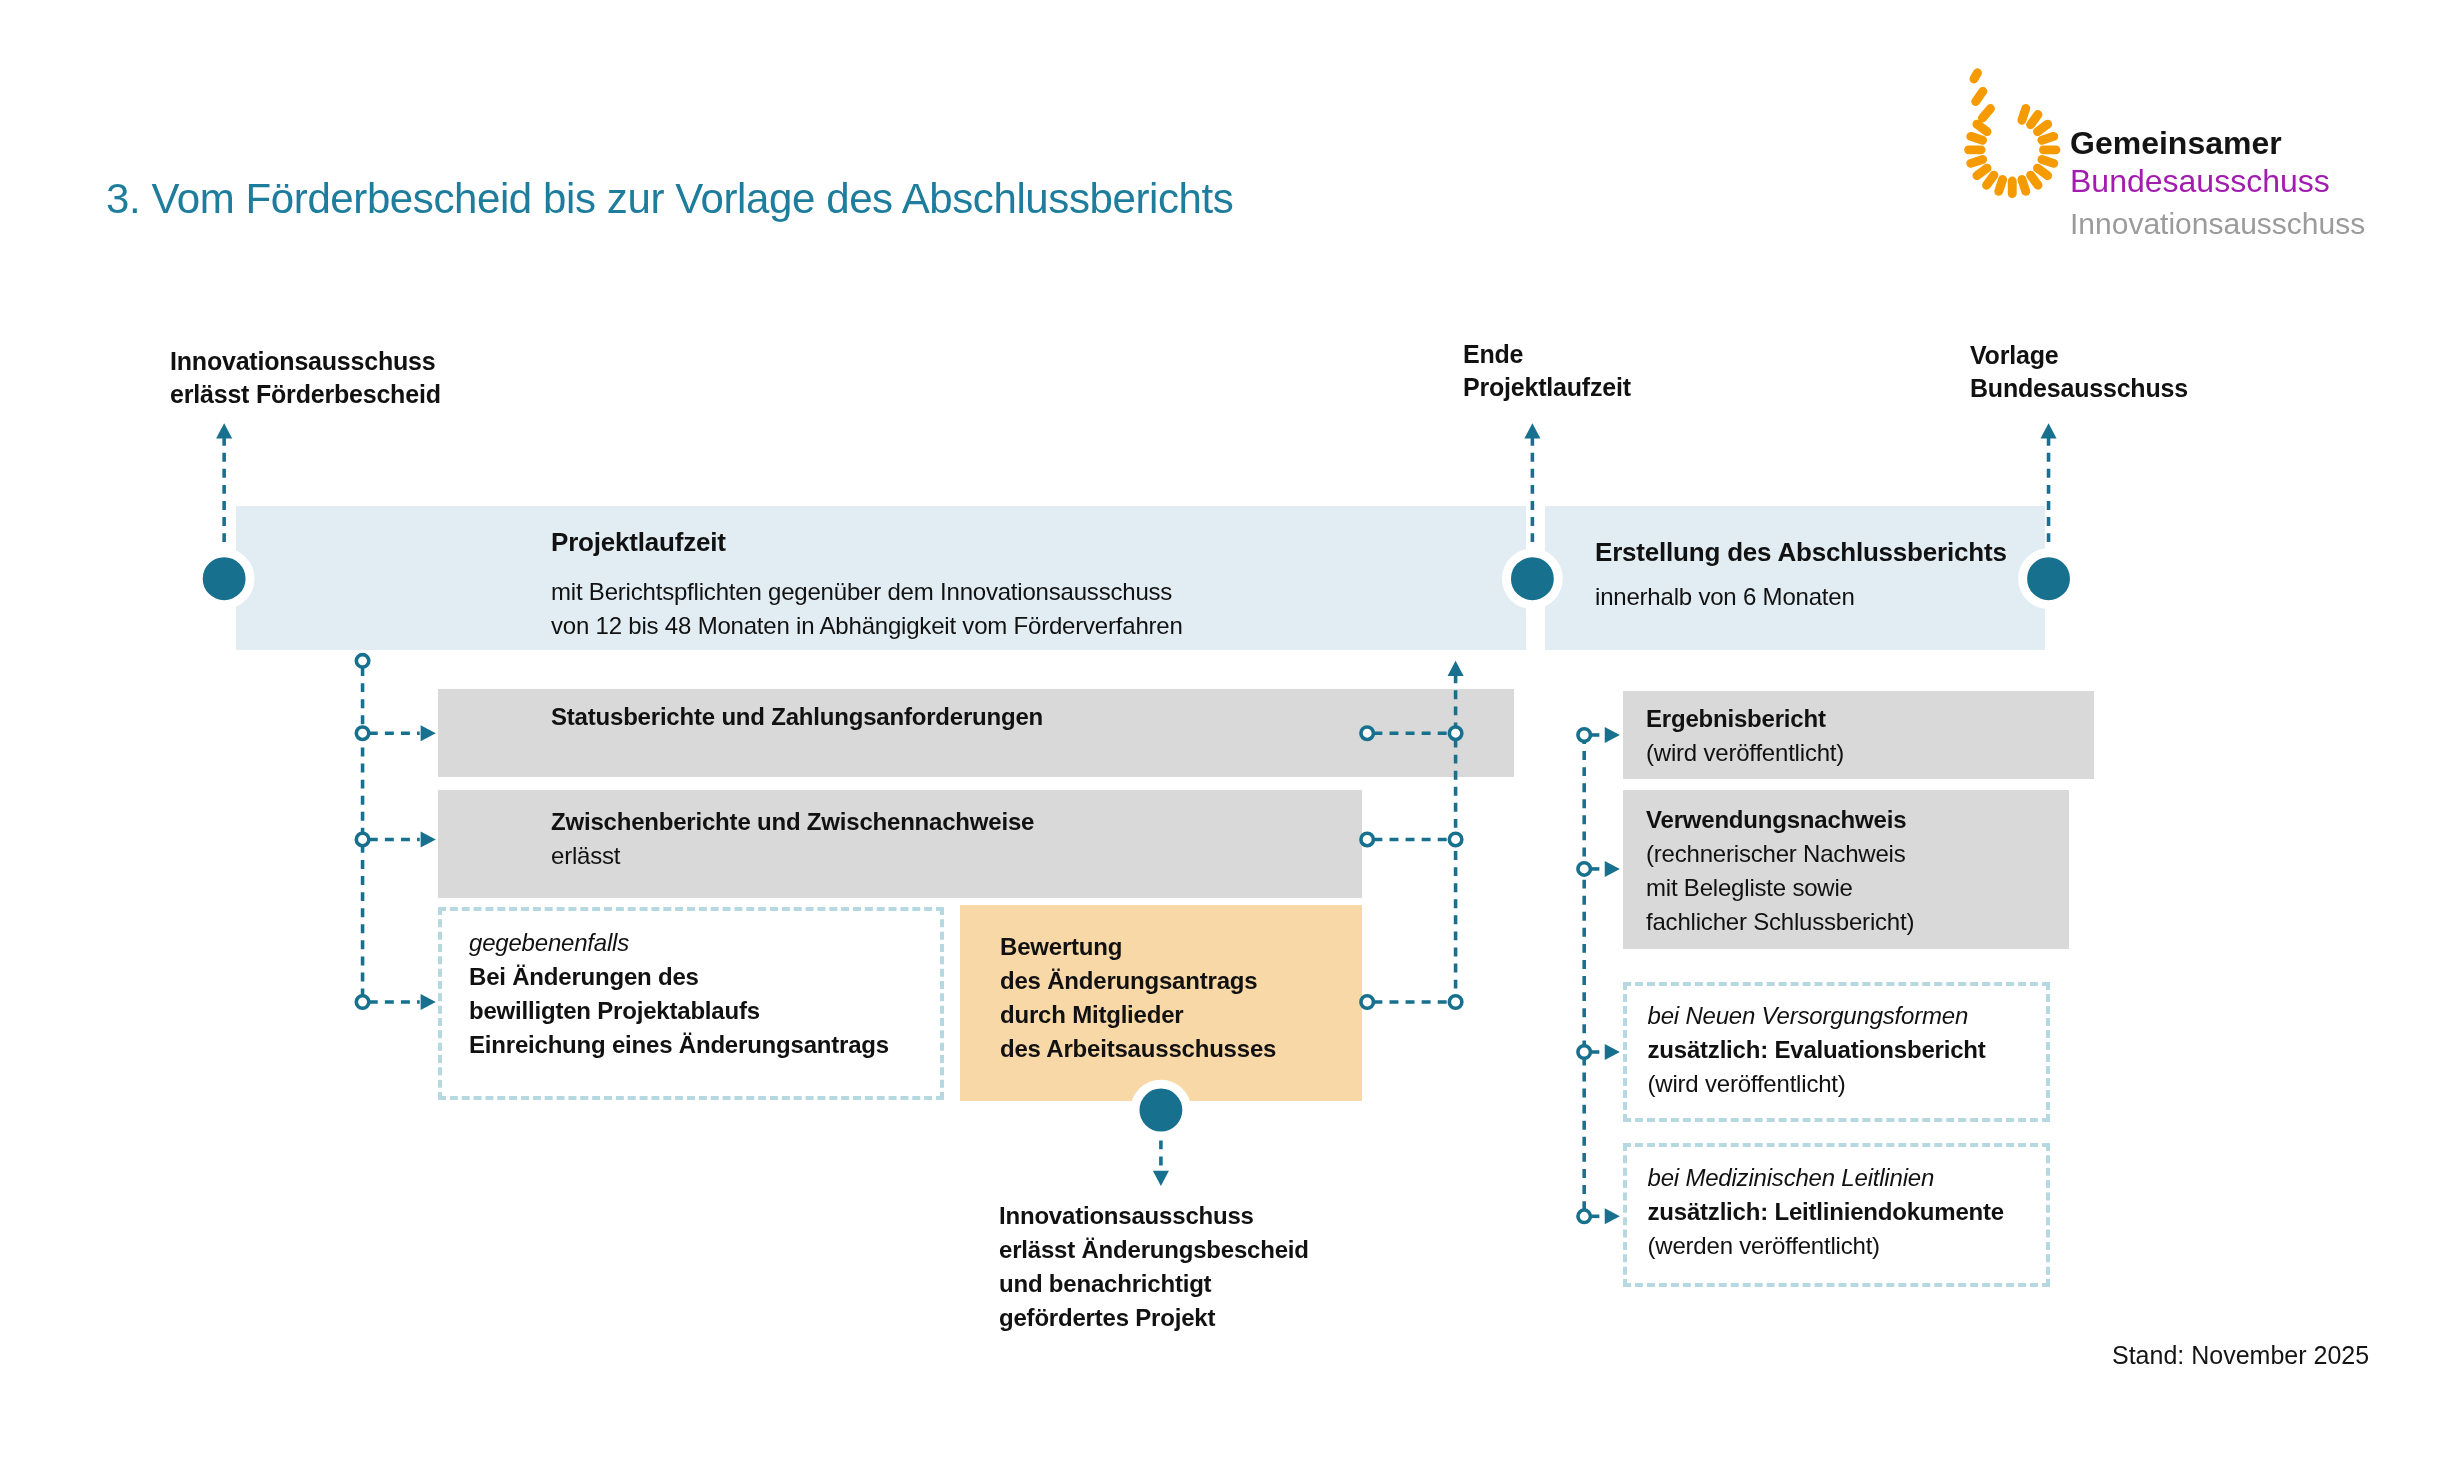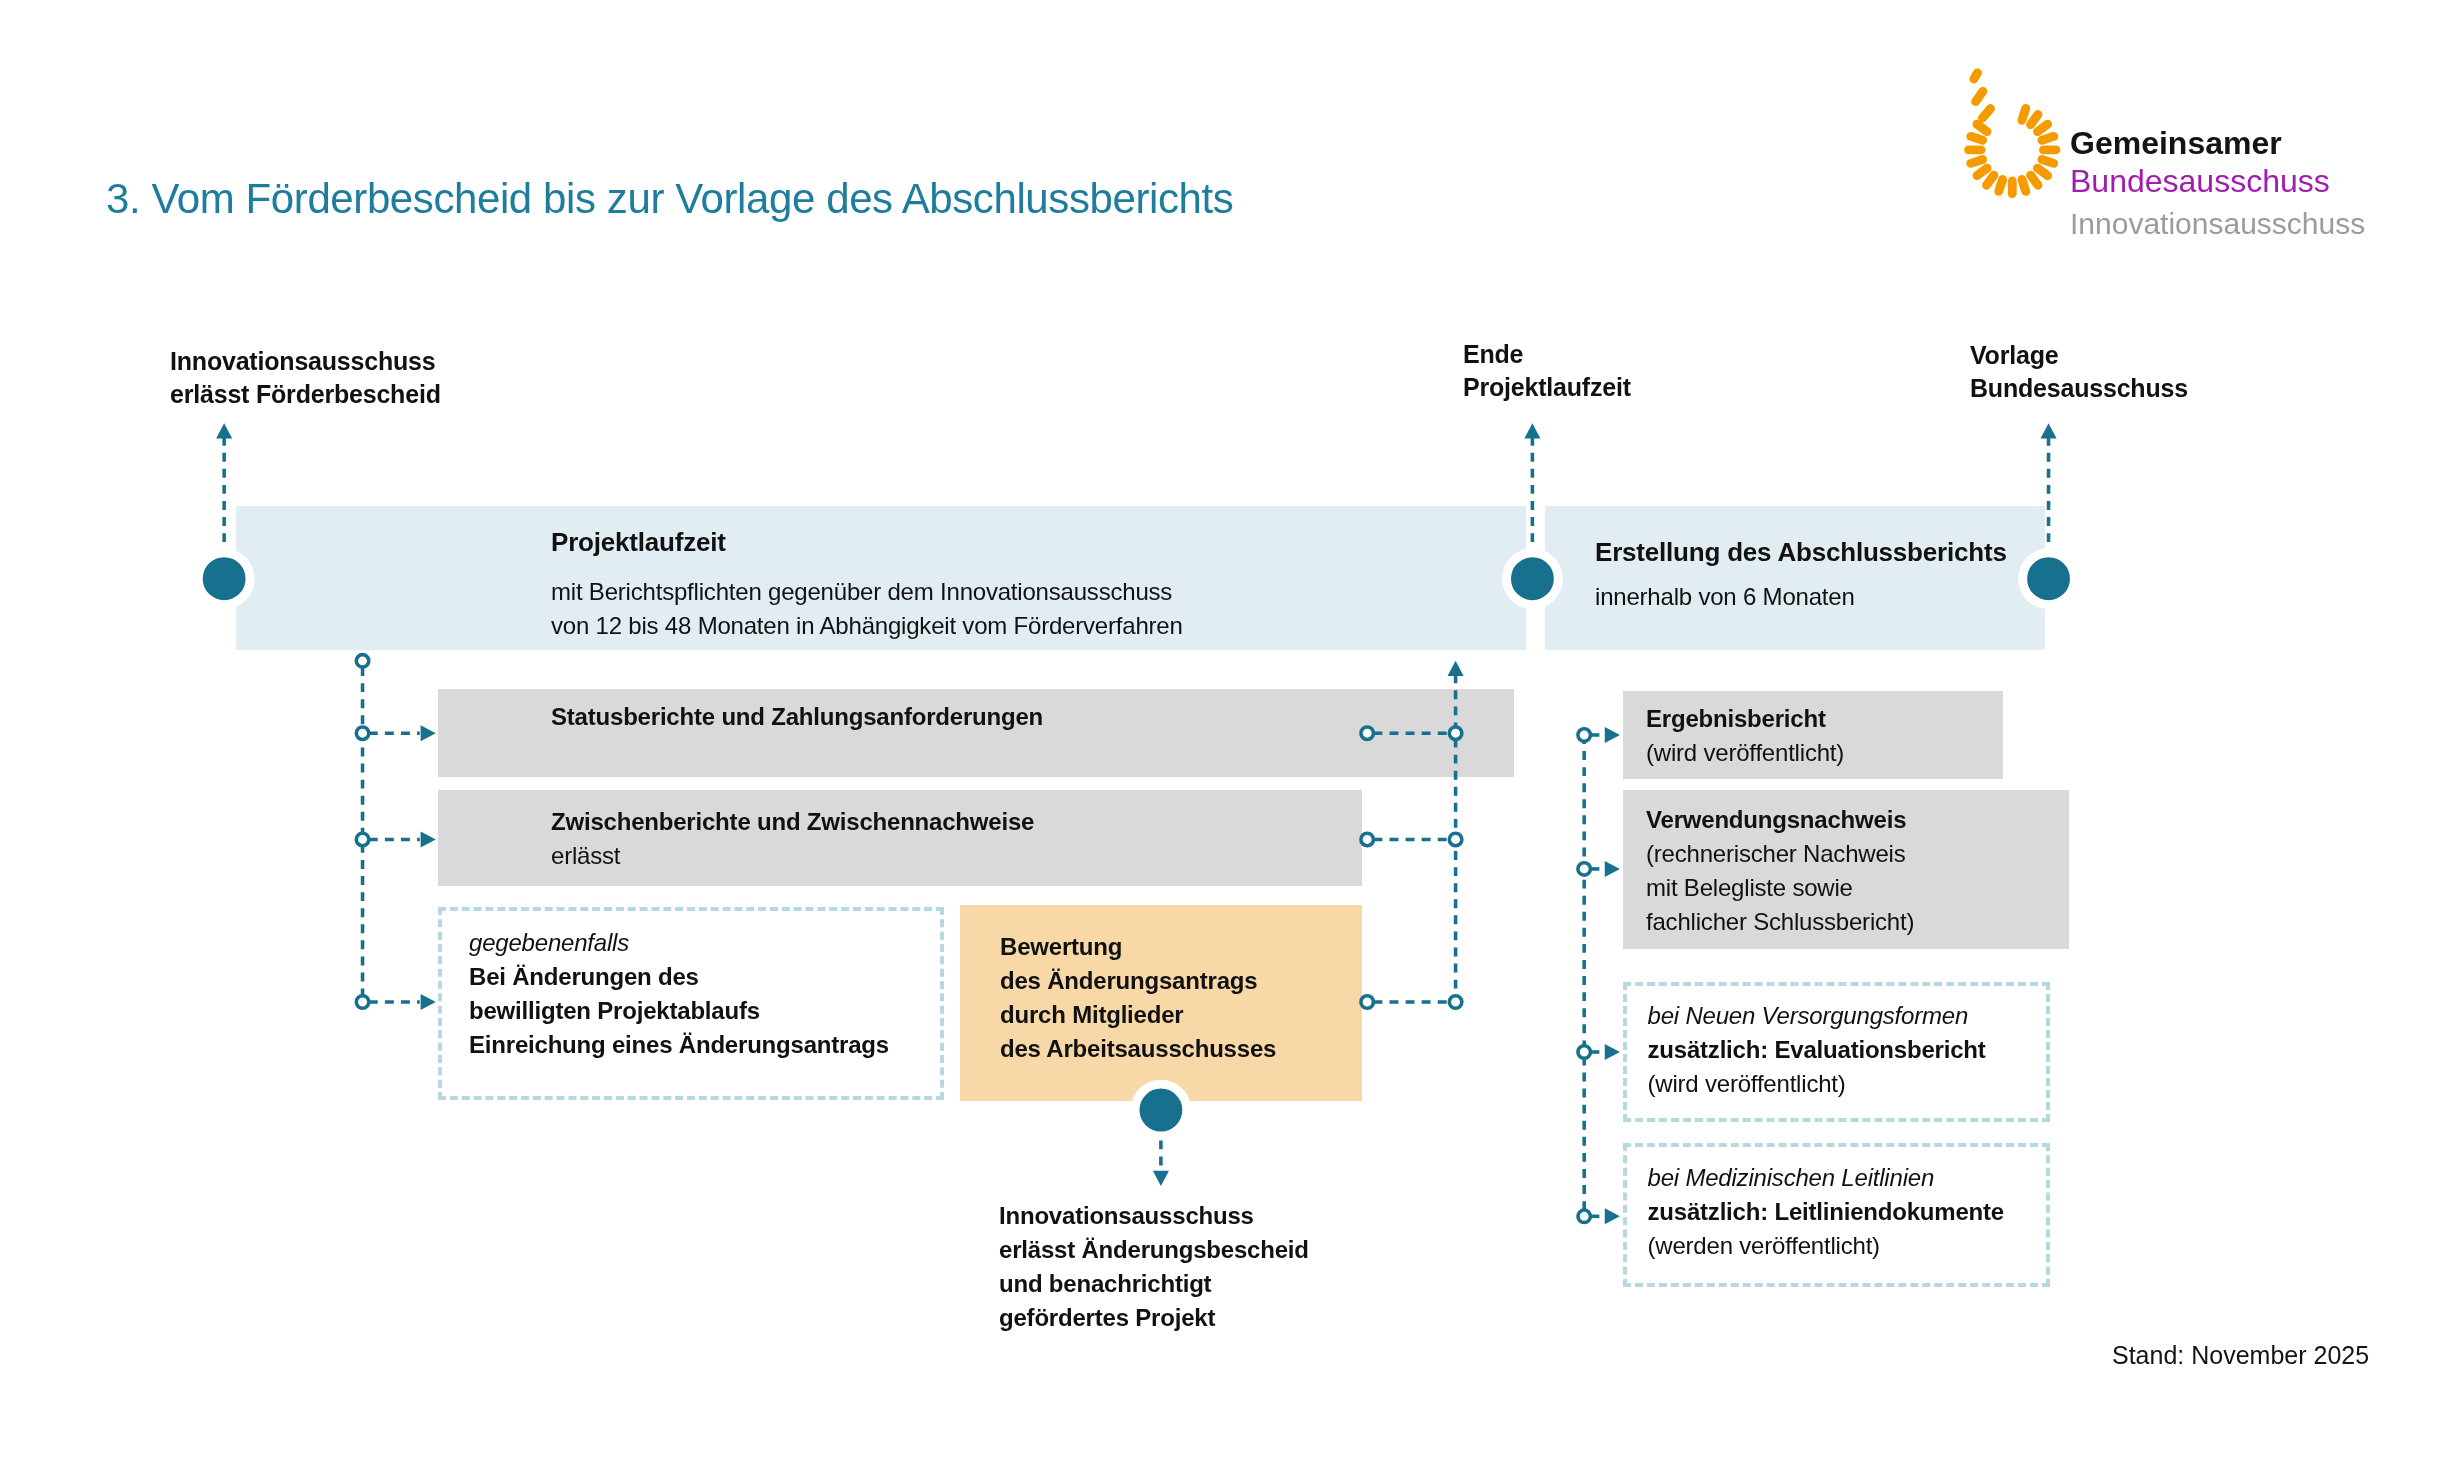--- a/index.html
+++ b/index.html
@@ -97,21 +97,21 @@
       <div class="line">innerhalb von 6 Monaten</div>
     </div>
   </div>
 
   <div class="abs gray-box" style="left:438px;top:689px;width:1076px;height:88px;">
     <div class="abs" style="left:113px;top:10.7px;">
       <div class="line bold">Statusberichte und Zahlungsanforderungen</div>
     </div>
   </div>
 
-  <div class="abs gray-box" style="left:438px;top:790px;width:924px;height:96px;">
+  <div class="abs gray-box" style="left:438px;top:790px;width:924px;height:108px;">
     <div class="abs" style="left:113px;top:15px;">
       <div class="line bold">Zwischenberichte und Zwischennachweise</div>
       <div class="line">erlässt</div>
     </div>
   </div>
 
   <div class="abs dashed-box" style="left:438px;top:907px;width:506px;height:193px;">
     <div class="abs" style="left:27px;top:15px;">
       <div class="line italic">gegebenenfalls</div>
       <div class="line bold">Bei Änderungen des</div>
@@ -129,21 +129,21 @@
     </div>
   </div>
 
   <div class="abs" style="left:999px;top:1199px;">
     <div class="line bold">Innovationsausschuss</div>
     <div class="line bold">erlässt Änderungsbescheid</div>
     <div class="line bold">und benachrichtigt</div>
     <div class="line bold">gefördertes Projekt</div>
   </div>
 
-  <div class="abs gray-box" style="left:1623px;top:691px;width:380px;height:88px;">
+  <div class="abs gray-box" style="left:1623px;top:691px;width:427px;height:88px;padding-left:44px;">
     <div class="abs" style="left:23px;top:10.7px;">
       <div class="line bold">Ergebnisbericht</div>
       <div class="line">(wird veröffentlicht)</div>
     </div>
   </div>
 
   <div class="abs gray-box" style="left:1623px;top:790px;width:446px;height:159px;">
     <div class="abs" style="left:23px;top:13.4px;">
       <div class="line bold">Verwendungsnachweis</div>
       <div class="line">(rechnerischer Nachweis</div>

